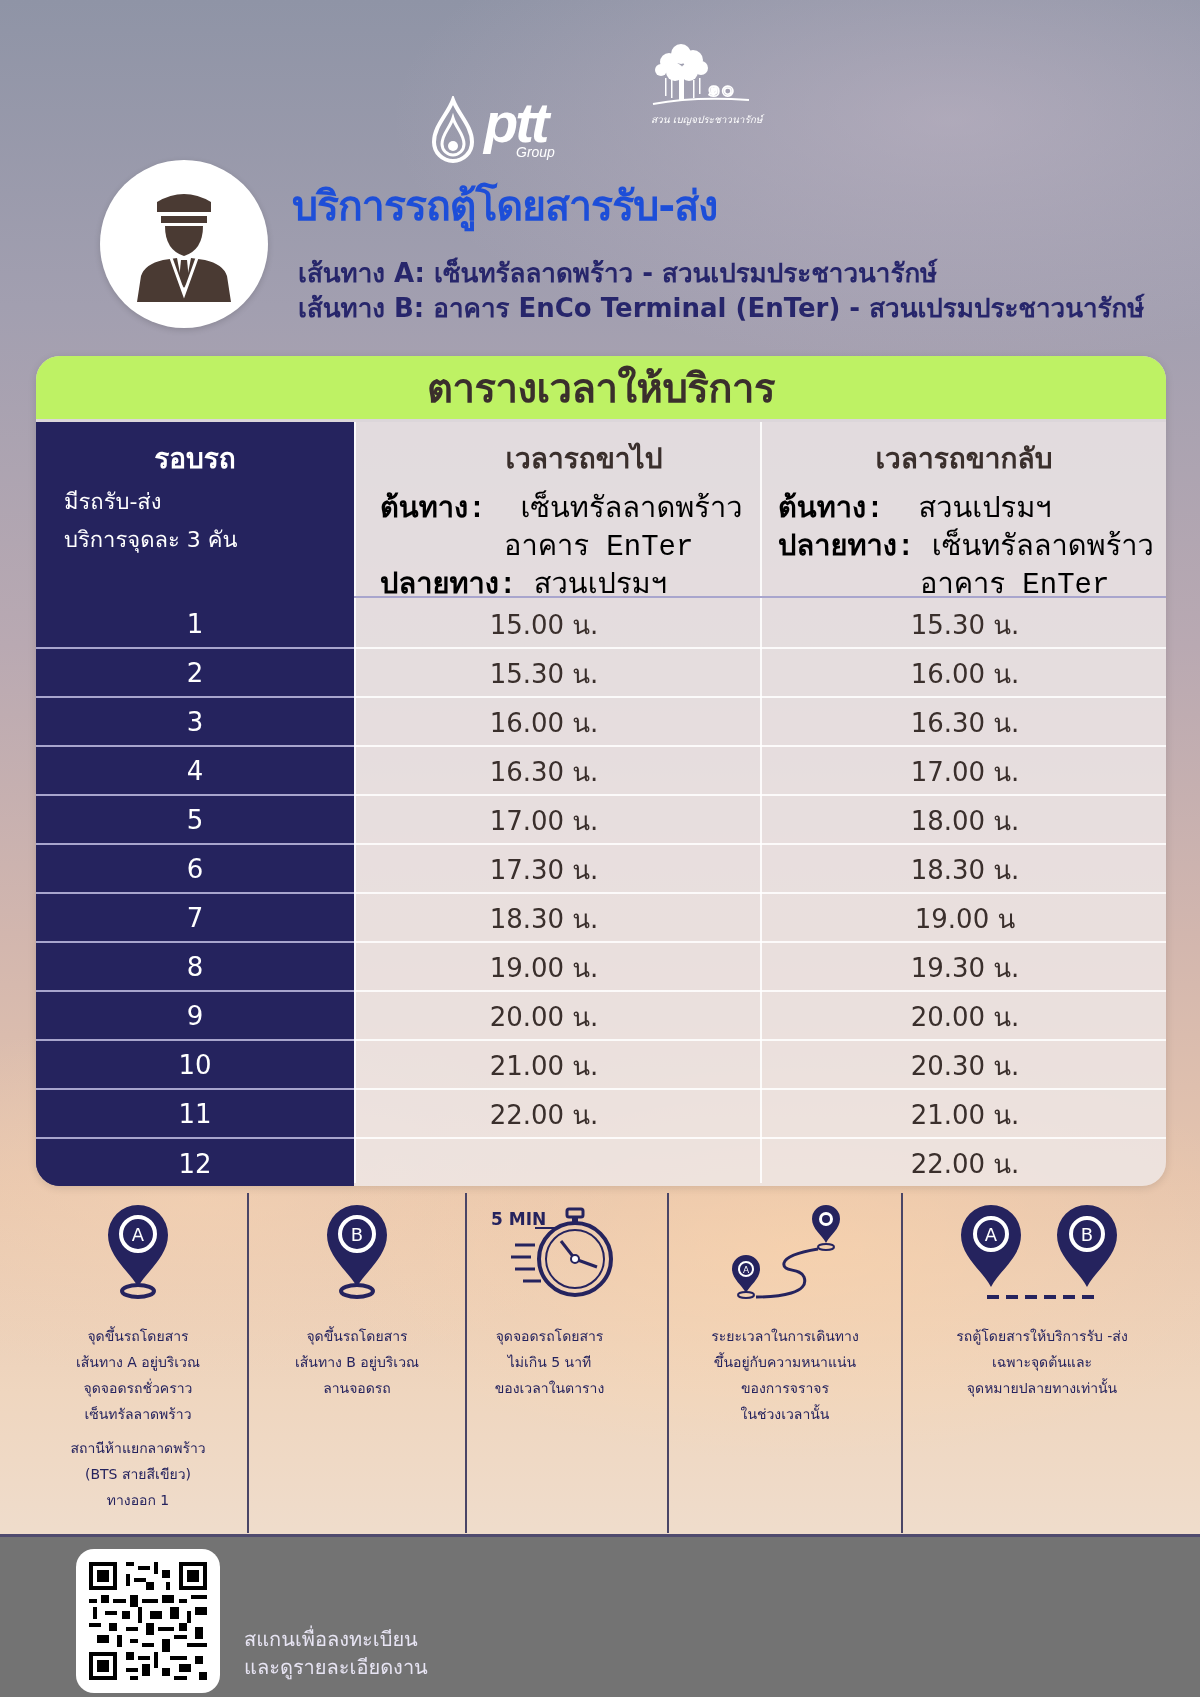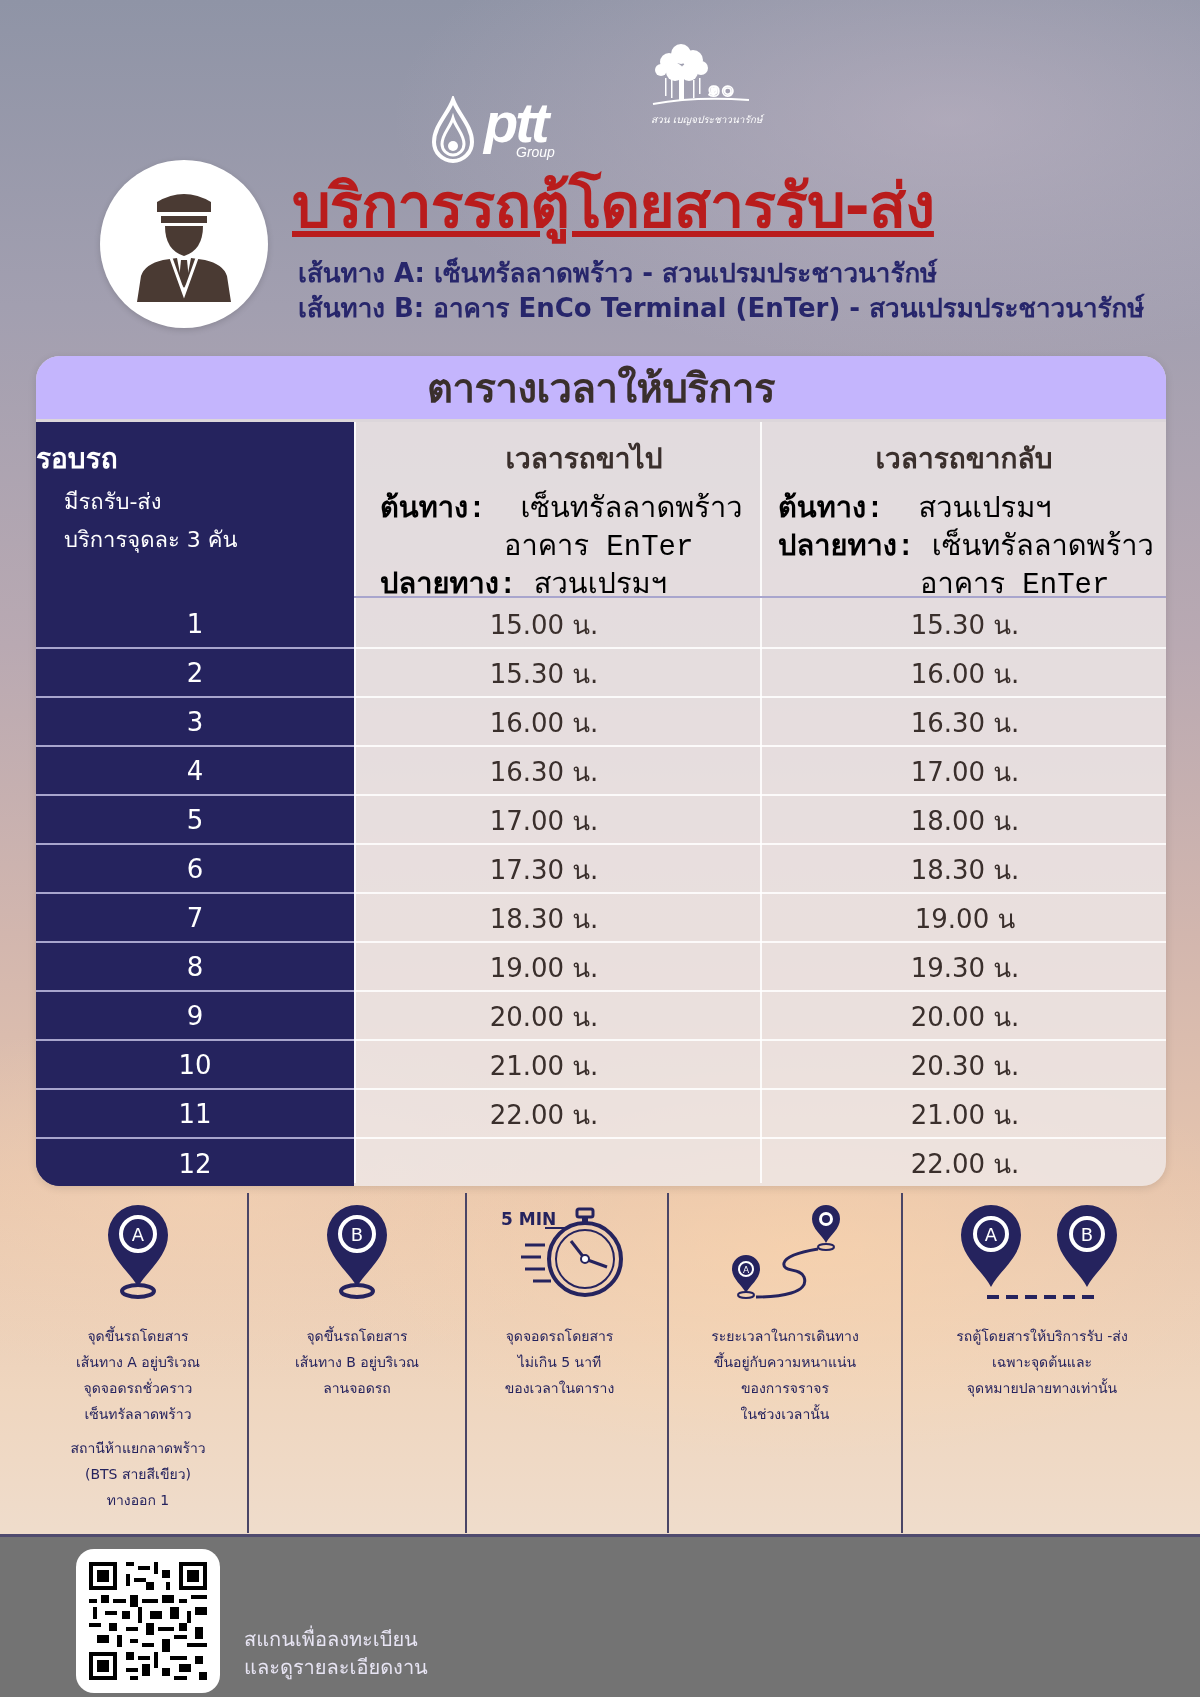--- a/index.html
+++ b/index.html
@@ -27,49 +27,49 @@
   
   .driver-badge {
     position: absolute; left: 100px; top: 160px; width: 168px; height: 168px;
     border-radius: 50%; background: #ffffff;
     box-shadow: 0 2px 6px rgba(0,0,0,0.15);
     display: flex; align-items: center; justify-content: center;
   }
   .title {
     position: absolute; left: 292px; top: 168px;
     font-family: "DejaVu Sans", sans-serif; font-weight: bold;
-    font-size: 61px; color: #b91c1c; line-height: 76px; letter-spacing: -1px; text-decoration: underline;
+    font-size: 41px; color: #1d4ed8; line-height: 76px; letter-spacing: -1px;
   }
   .route-line {
     position: absolute; left: 298px;
     font-weight: bold; font-size: 26px; color: #27266b; white-space: nowrap;
   }
   .route-a { top: 252px; }
   .route-b { top: 287px; }
 
   
   .card {
     position: absolute; left: 36px; top: 356px; width: 1130px; height: 830px;
     border-radius: 24px; overflow: hidden;
     background: rgba(238,232,232,0.82);
     box-shadow: 0 2px 8px rgba(0,0,0,0.12);
   }
   .card-title-bar {
-    height: 66px; background: #c4b5fd;
+    height: 66px; background: #bef264;
     display: flex; align-items: flex-start; justify-content: center;
     border-bottom: 3px solid #dcd6da;
   }
   .card-title { font-weight: bold; font-size: 40px; color: #3a2f2c; letter-spacing: -0.5px; }
 
   .grid { position: relative; }
   .col-round { position: absolute; left: 0; top: 0; width: 318px; background: #25235e; }
   .hdr-row { height: 176px; position: relative; border-bottom: 2px solid #a8a5cd; }
   .col-divider { position: absolute; top: 0; width: 2px; height: 761px; background: rgba(255,255,255,0.85); }
 
-  .round-head { position: absolute; left: 0; top: 14px; width: 318px; font-weight: bold; font-size: 28px; color: #ffffff; }
+  .round-head { position: absolute; left: 0; top: 14px; width: 318px; text-align: center; font-weight: bold; font-size: 28px; color: #ffffff; }
   .round-sub { position: absolute; left: 28px; font-size: 22px; color: #ffffff; }
   .round-sub.l1 { top: 62px; }
   .round-sub.l2 { top: 100px; }
 
   .col-head { position: absolute; top: 14px; text-align: center; font-weight: bold; font-size: 28px; color: #3a2f2c; }
   .col-out-head { left: 318px; width: 460px; }
   .col-ret-head { left: 726px; width: 404px; }
   .stop-line { position: absolute; font-size: 29px; color: #000000; white-space: nowrap; font-family: Liberation Mono, monospace; }
   .stop-line b { font-weight: bold; }
 
@@ -281,21 +281,21 @@
       </svg>
     </div>
     <div class="info-text">
       <p>จุดขึ้นรถโดยสาร</p>
       <p>เส้นทาง B อยู่บริเวณ</p>
       <p>ลานจอดรถ</p>
     </div>
   </div>
   <div class="info-sep" style="left:435px;"></div>
 
-  <div class="info-col" style="left:438px; width:183px;">
+  <div class="info-col" style="left:428px; width:183px;">
     <div class="info-icon">
       <svg width="130" height="100" viewBox="0 0 130 100">
         <text x="6" y="24" font-size="17" font-weight="bold" fill="#25235e" font-family="DejaVu Sans, sans-serif">5 MIN</text>
         <line x1="50" y1="27" x2="72" y2="27" stroke="#25235e" stroke-width="2"></line>
         <rect x="82" y="8" width="16" height="8" rx="2" fill="none" stroke="#25235e" stroke-width="3"></rect>
         <rect x="87" y="16" width="6" height="6" fill="#25235e"></rect>
         <circle cx="90" cy="58" r="36" fill="none" stroke="#25235e" stroke-width="4"></circle>
         <circle cx="90" cy="58" r="29" fill="none" stroke="#25235e" stroke-width="2"></circle>
         <line x1="90" y1="58" x2="76" y2="40" stroke="#25235e" stroke-width="3"></line>
         <line x1="90" y1="58" x2="112" y2="66" stroke="#25235e" stroke-width="3"></line>

